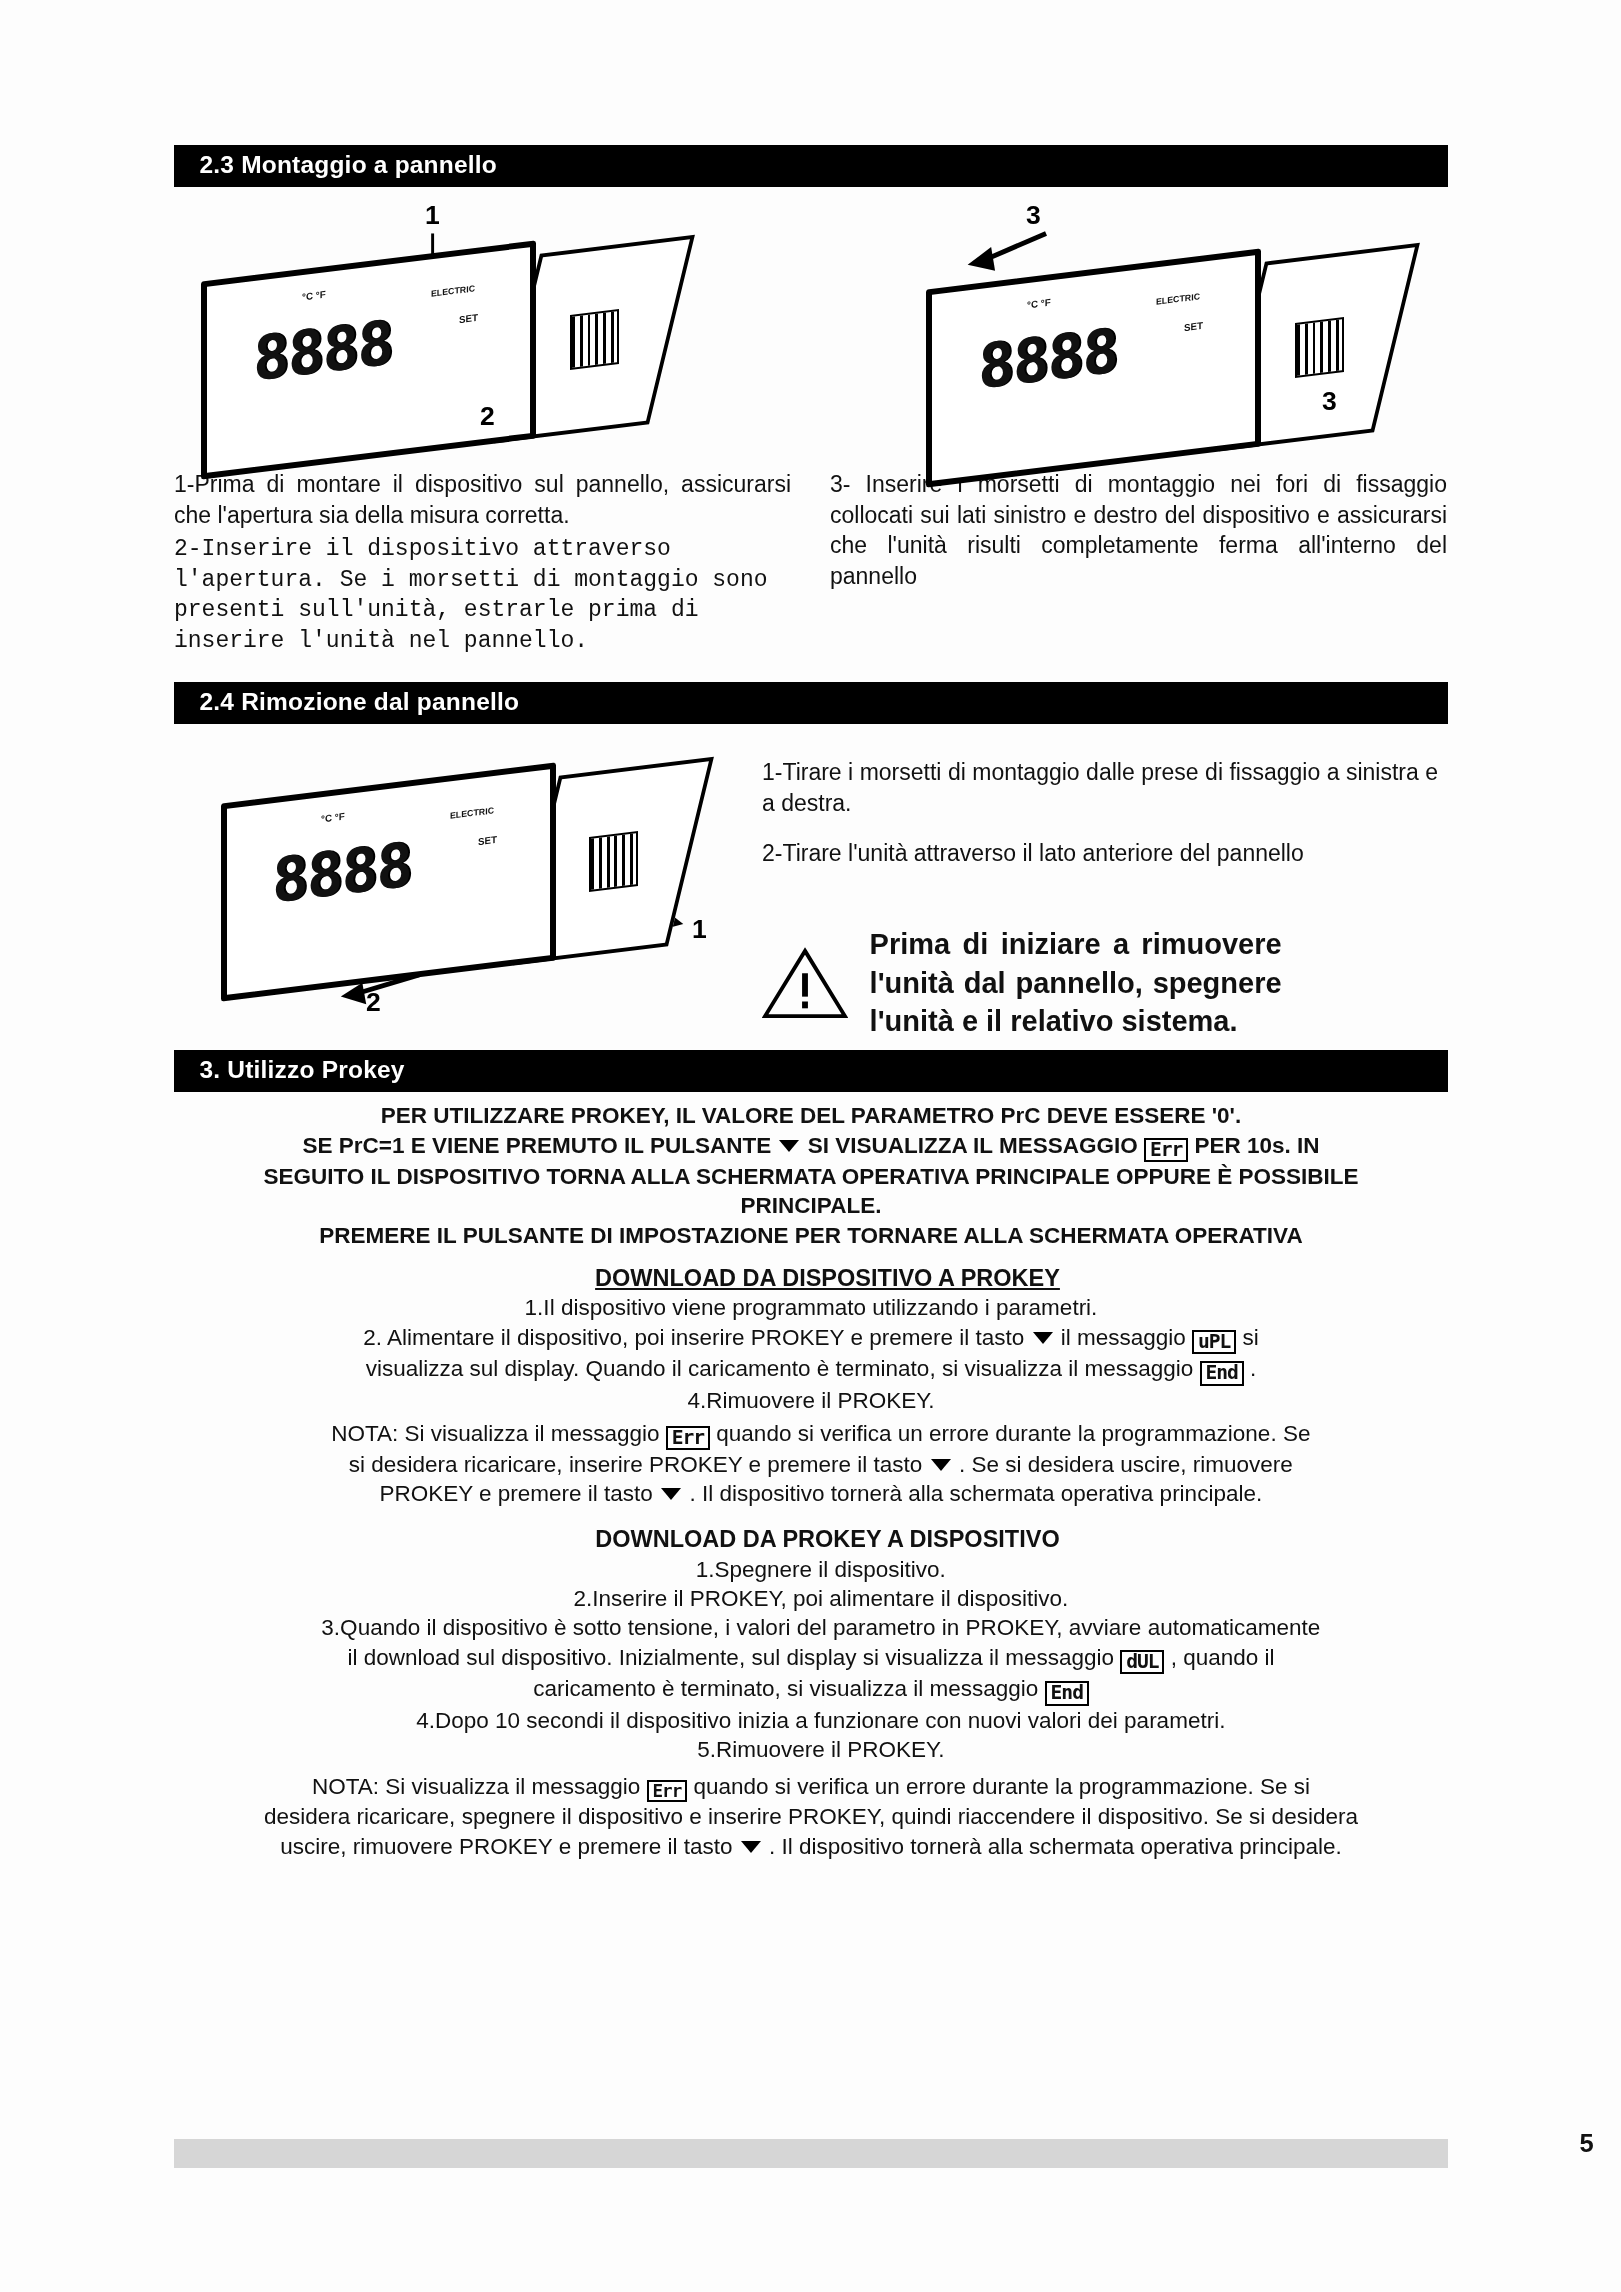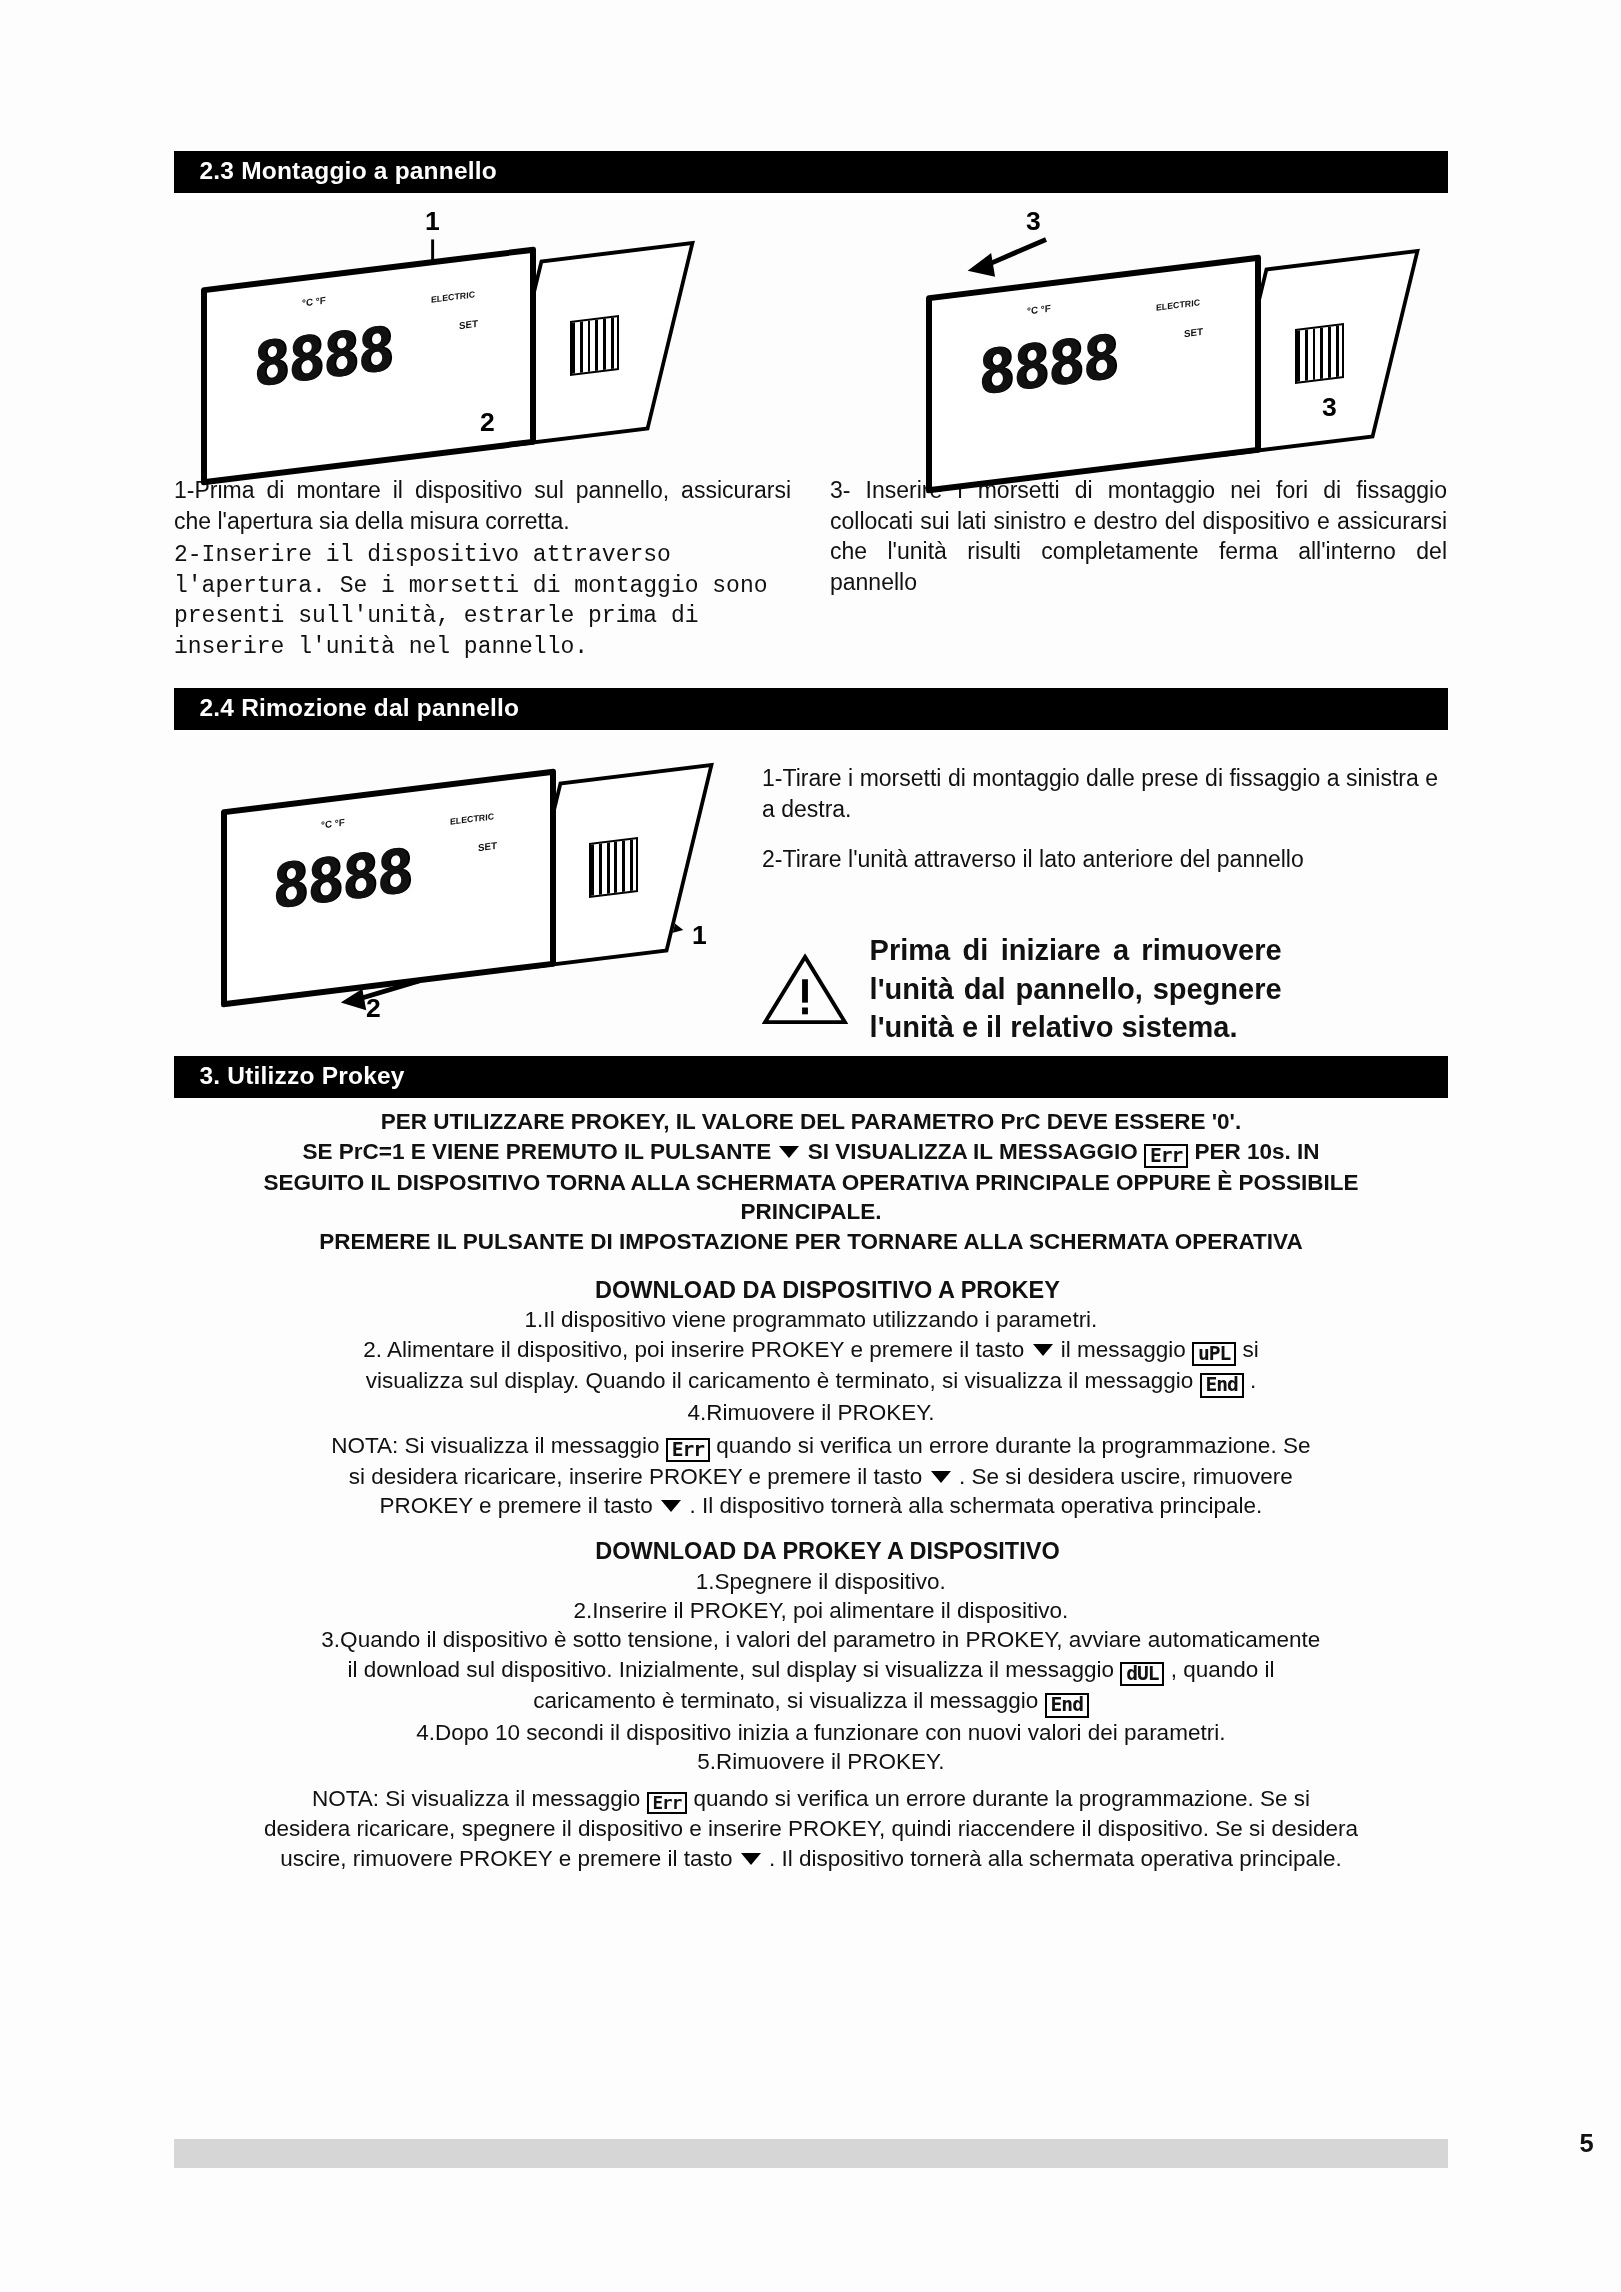--- a/index.html
+++ b/index.html
@@ -18,21 +18,21 @@
   .page {
     position: absolute;
     left: 0; top: 0;
     width: 1621px;
     height: 2293px;
     background: #fdfdfd;
   }
   .content {
     position: absolute;
     left: 174px;
-    top: 151px;
+    top: 145px;
     width: 1274px;
   }
 
   
   .section-bar {
     background: #000000;
     color: #ffffff;
     font-size: 24.5px;
     font-weight: bold;
     padding: 6.9px 0 7.8px 25.5px;
@@ -314,21 +314,21 @@
         <span>SE PrC=1 E VIENE PREMUTO IL PULSANTE</span>
         <span class="dn"></span>
         <span>SI VISUALIZZA IL MESSAGGIO</span>
         <span class="lcdbox">Err</span>
         <span>PER 10s. IN</span>
       </p>
       <p class="bold">SEGUITO IL DISPOSITIVO TORNA ALLA SCHERMATA OPERATIVA PRINCIPALE OPPURE È POSSIBILE</p>
       <p class="bold">PRINCIPALE.</p>
       <p class="bold">PREMERE IL PULSANTE DI IMPOSTAZIONE PER TORNARE ALLA SCHERMATA OPERATIVA</p>
 
-      <p class="h indent" style="margin-top:19px;">DOWNLOAD DA DISPOSITIVO A PROKEY</p>
+      <p class="h indent" style="margin-top:13px;text-decoration:underline;">DOWNLOAD DA DISPOSITIVO A PROKEY</p>
       <p>1.Il dispositivo viene programmato utilizzando i parametri.</p>
       <p>
         <span>2. Alimentare il dispositivo, poi inserire PROKEY e premere il tasto</span>
         <span class="dn"></span>
         <span>il messaggio</span>
         <span class="lcdbox">uPL</span>
         <span>si</span>
       </p>
       <p>
         <span>visualizza sul display.  Quando il caricamento è terminato, si visualizza il messaggio</span>

